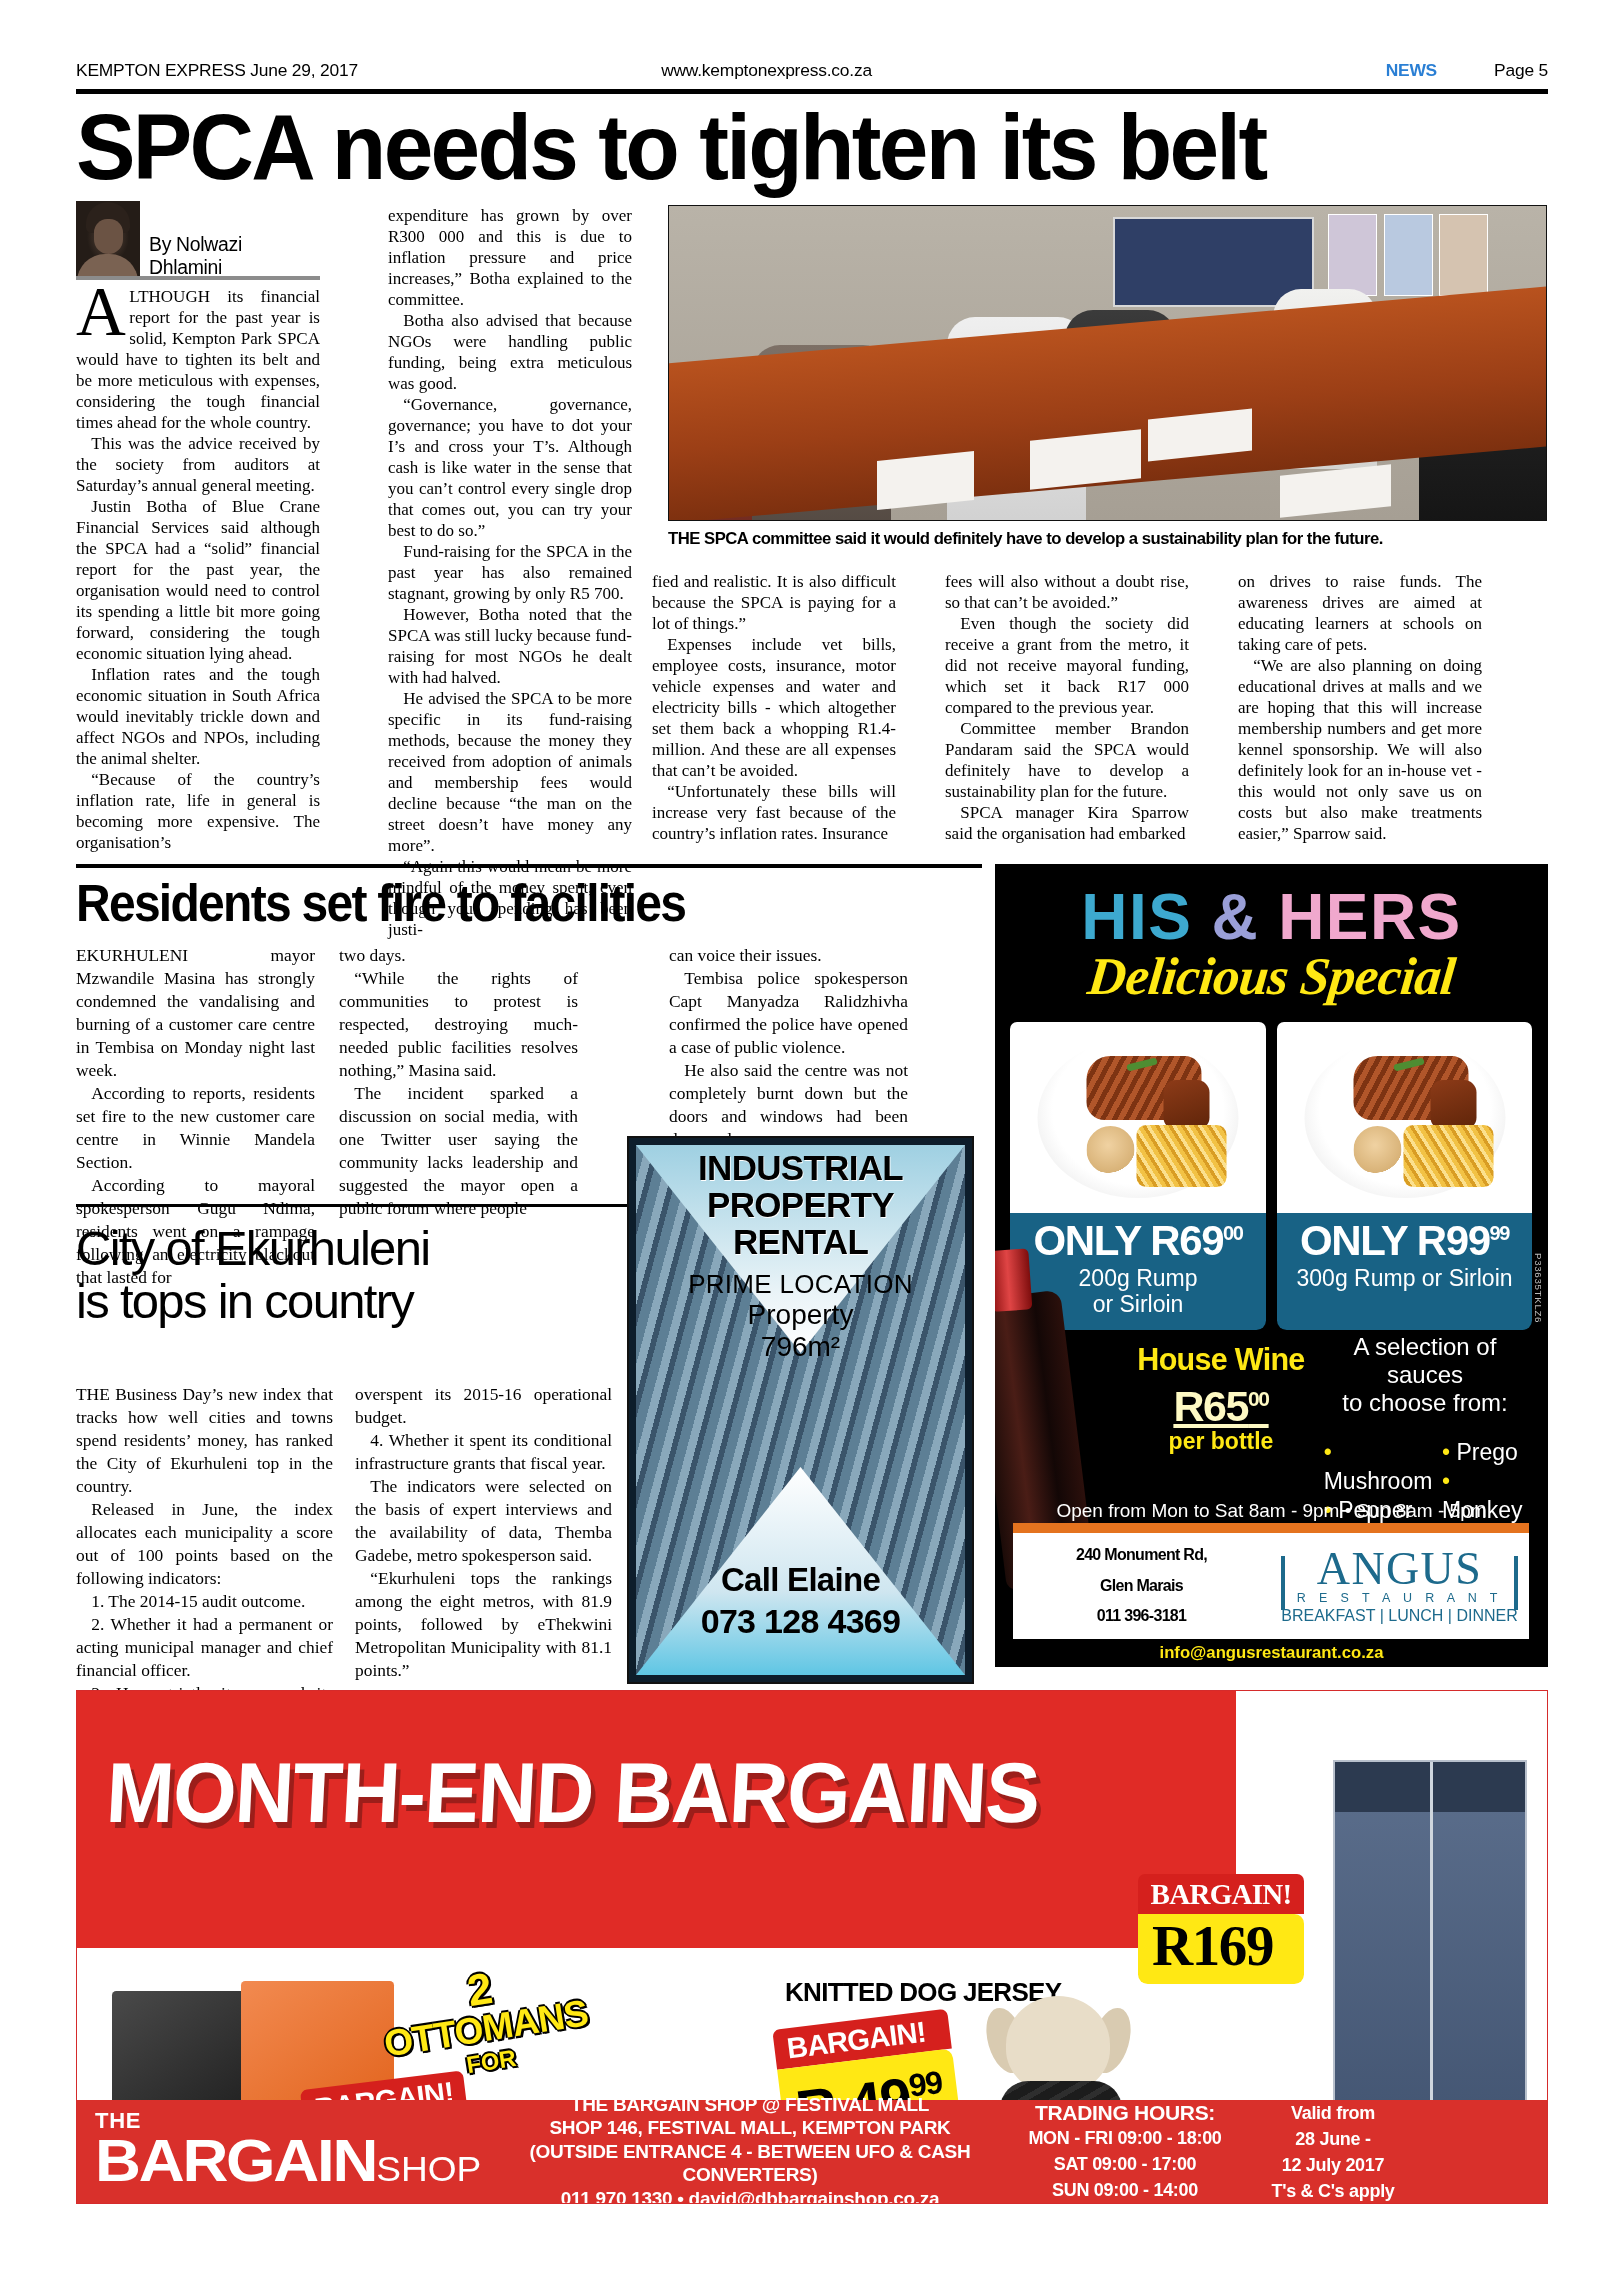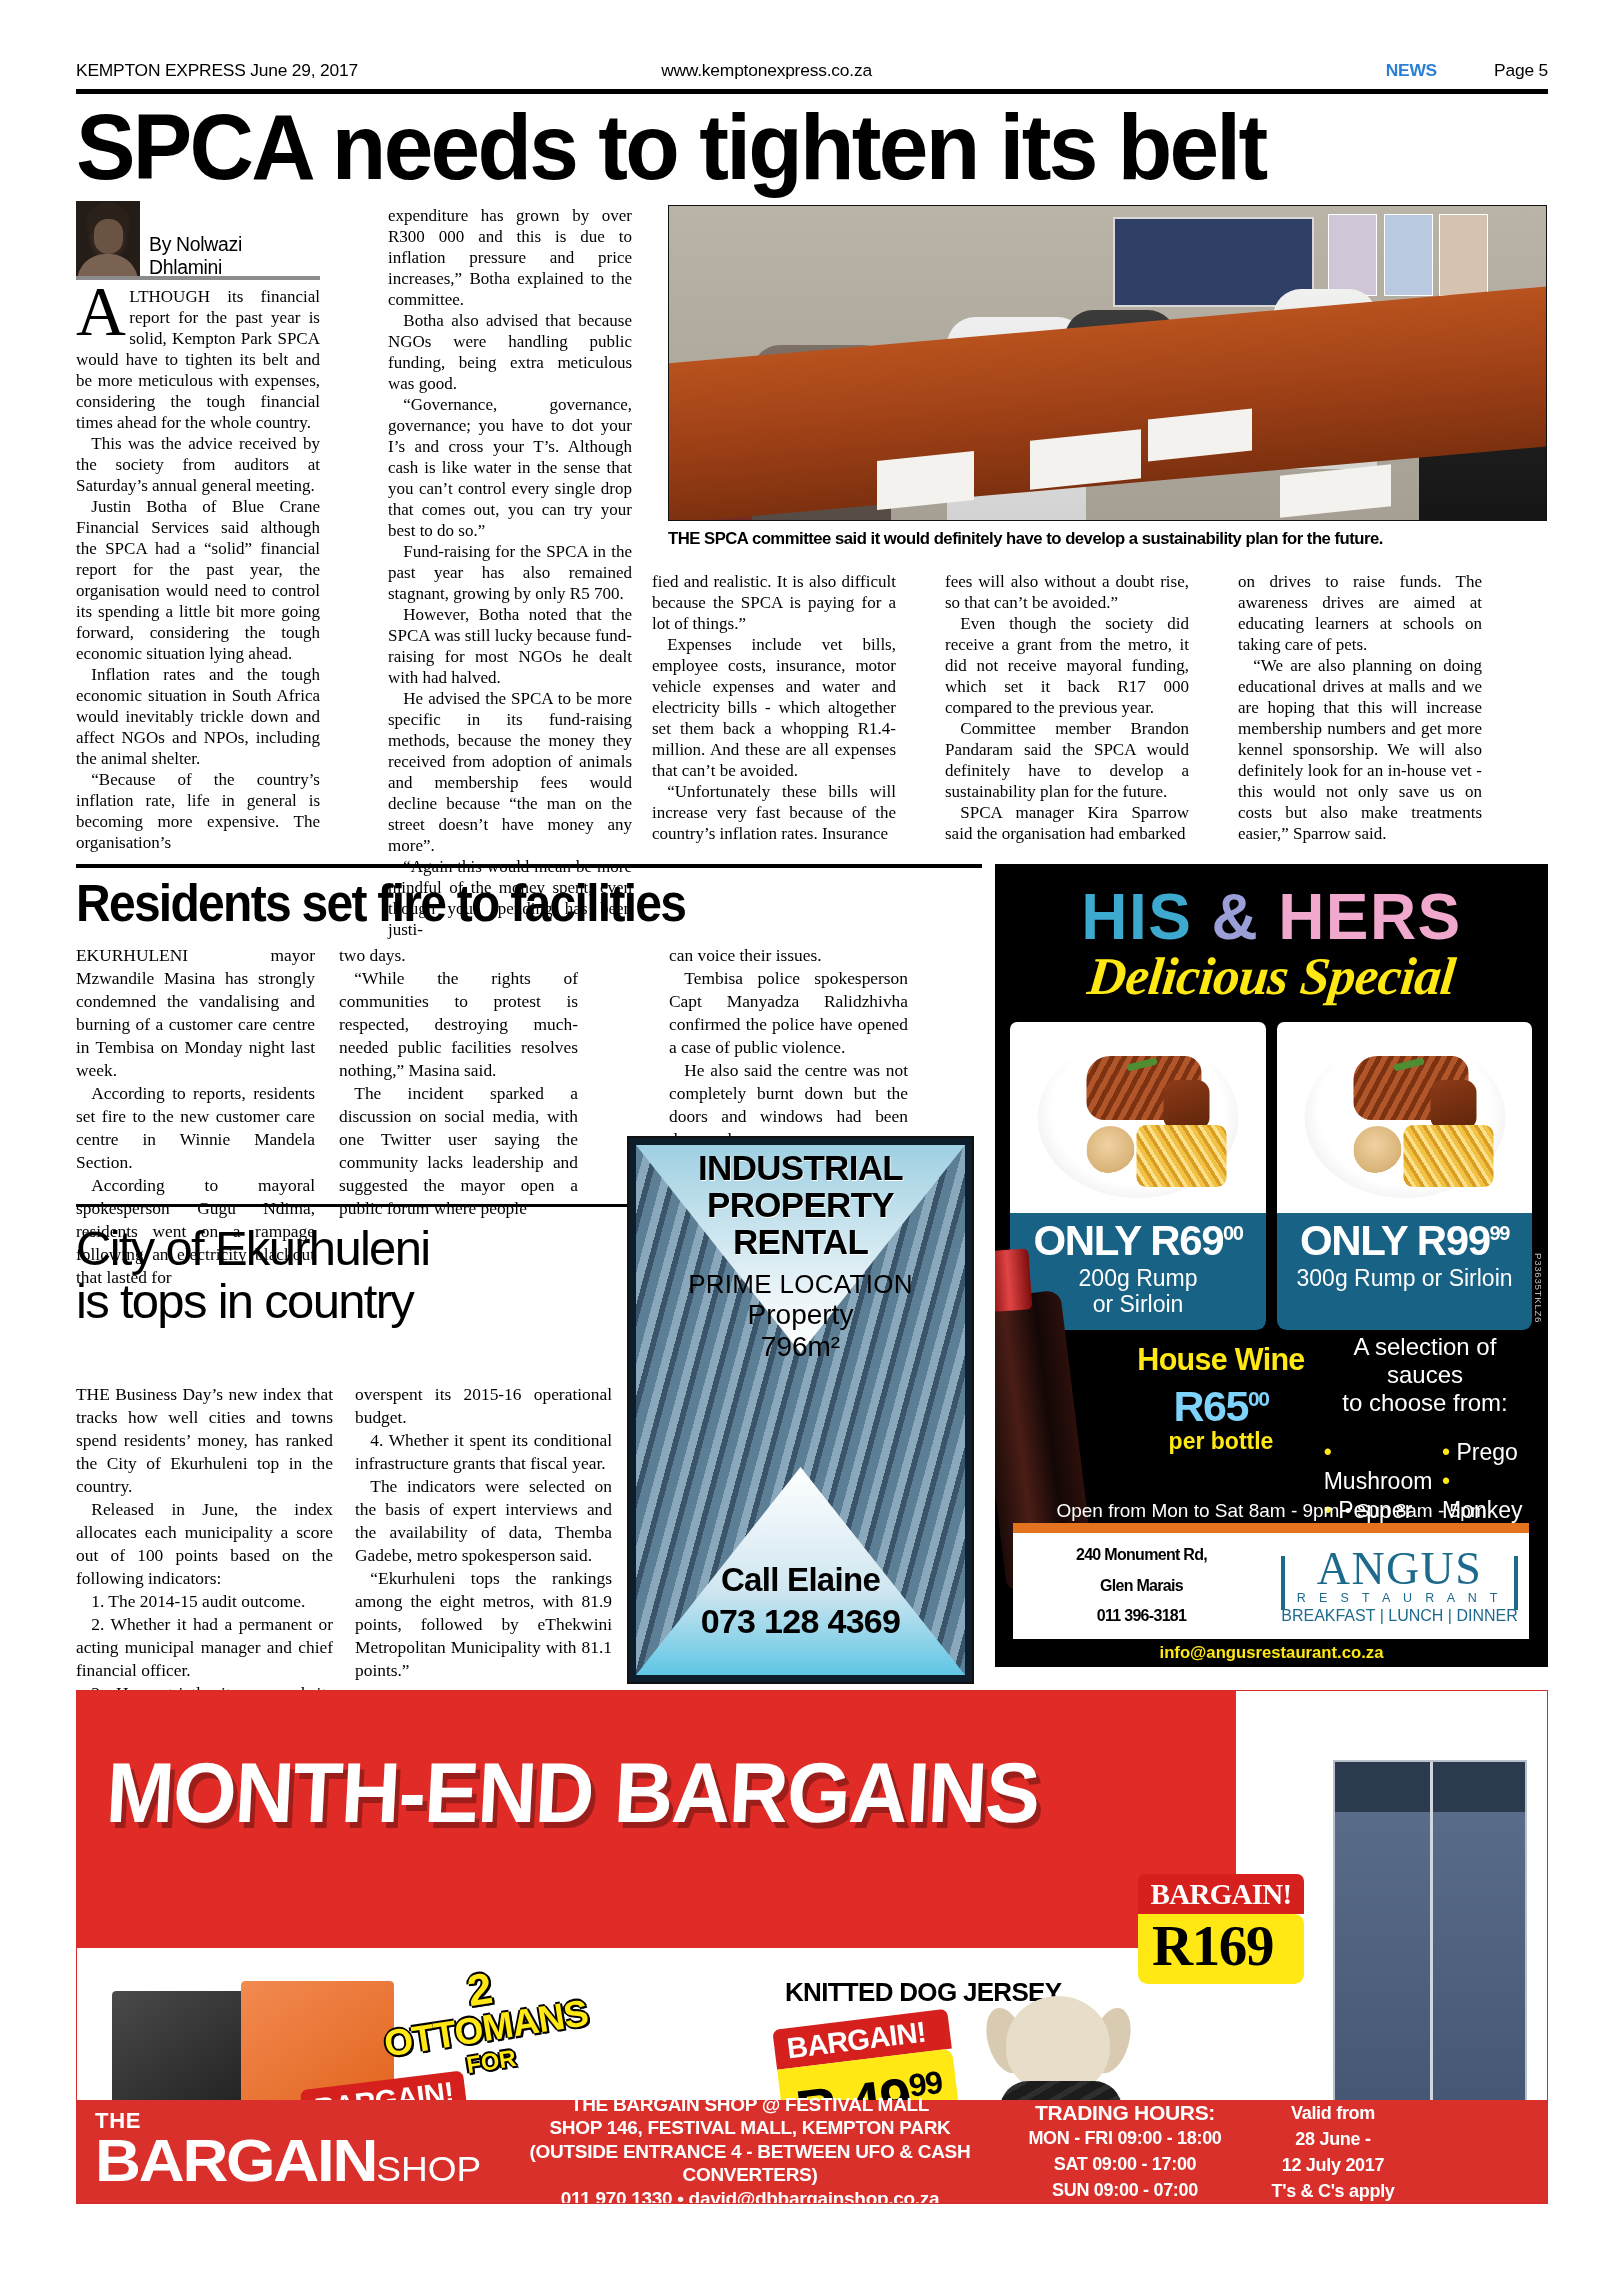--- a/index.html
+++ b/index.html
@@ -246,21 +246,21 @@
     transform: rotate(-7deg);
   }
   #ad-angus .bottle .cap {
     position:absolute; left:21px; top:-46px; width:40px; height:61px;
     background: linear-gradient(90deg,#8d1111,#e04545 45%,#7d0d0d);
     border-radius: 5.6px;
     transform: rotate(3deg);
   }
   #ad-angus .wine-block { position:absolute; left:136px; top:478px; width:180px; text-align:center; }
   #ad-angus .wine-title { font-size:30.5px; font-weight:bold; color:#ffe814; letter-spacing:-0.7px; }
-  #ad-angus .wine-price { font-size:43px; font-weight:bold; color:#7dd3fc; letter-spacing:-1.4px; line-height:44px; }
+  #ad-angus .wine-price { font-size:43px; font-weight:bold; color:#fef9c3; letter-spacing:-1.4px; line-height:44px;text-decoration:underline; }
   #ad-angus .wine-price sup { font-size:21px; }
   #ad-angus .wine-per { font-size:23px; font-weight:bold; color:#ffe814; }
   #ad-angus .sauces { position:absolute; left:319px; top:469px; width:222px; text-align:center; }
   #ad-angus .sauces-title { font-size:24px; line-height:28px; font-weight:500; }
   #ad-angus .sauce-cols { display:flex; margin-top:21px; }
   #ad-angus .sauce-col { flex:1; text-align:left; padding-left:9.7px; }
   #ad-angus .sauce-col div { font-size:23px; line-height:29px; font-weight:500; }
   #ad-angus .sauce-col .dot { color:#ffe814; }
   #ad-angus .hours { position:absolute; left:0; right:0; top:636px; text-align:center; font-size:19px; font-weight:500; }
   #ad-angus .orange-bar { position:absolute; left:18px; top:659px; width:516px; height:9.7px; background:#e4731f; }
@@ -660,21 +660,21 @@
     <div class="fl-addr">
       <div>THE BARGAIN SHOP @ FESTIVAL MALL</div>
       <div>SHOP 146, FESTIVAL MALL, KEMPTON PARK</div>
       <div>(OUTSIDE ENTRANCE 4 - BETWEEN UFO &amp; CASH CONVERTERS)</div>
       <div>011 970 1330 • david@dbbargainshop.co.za</div>
     </div>
     <div class="fl-hours">
       <div class="t">TRADING HOURS:</div>
       <div class="h">MON - FRI 09:00 - 18:00</div>
       <div class="h">SAT 09:00 - 17:00</div>
-      <div class="h">SUN 09:00 - 07:00</div>
+      <div class="h">SUN 09:00 - 14:00</div>
     </div>
     <div class="fl-valid">
       <div>Valid from</div>
       <div>28 June -</div>
       <div>12 July 2017</div>
       <div>T's &amp; C's apply</div>
     </div>
   </div>
 </div>
 

